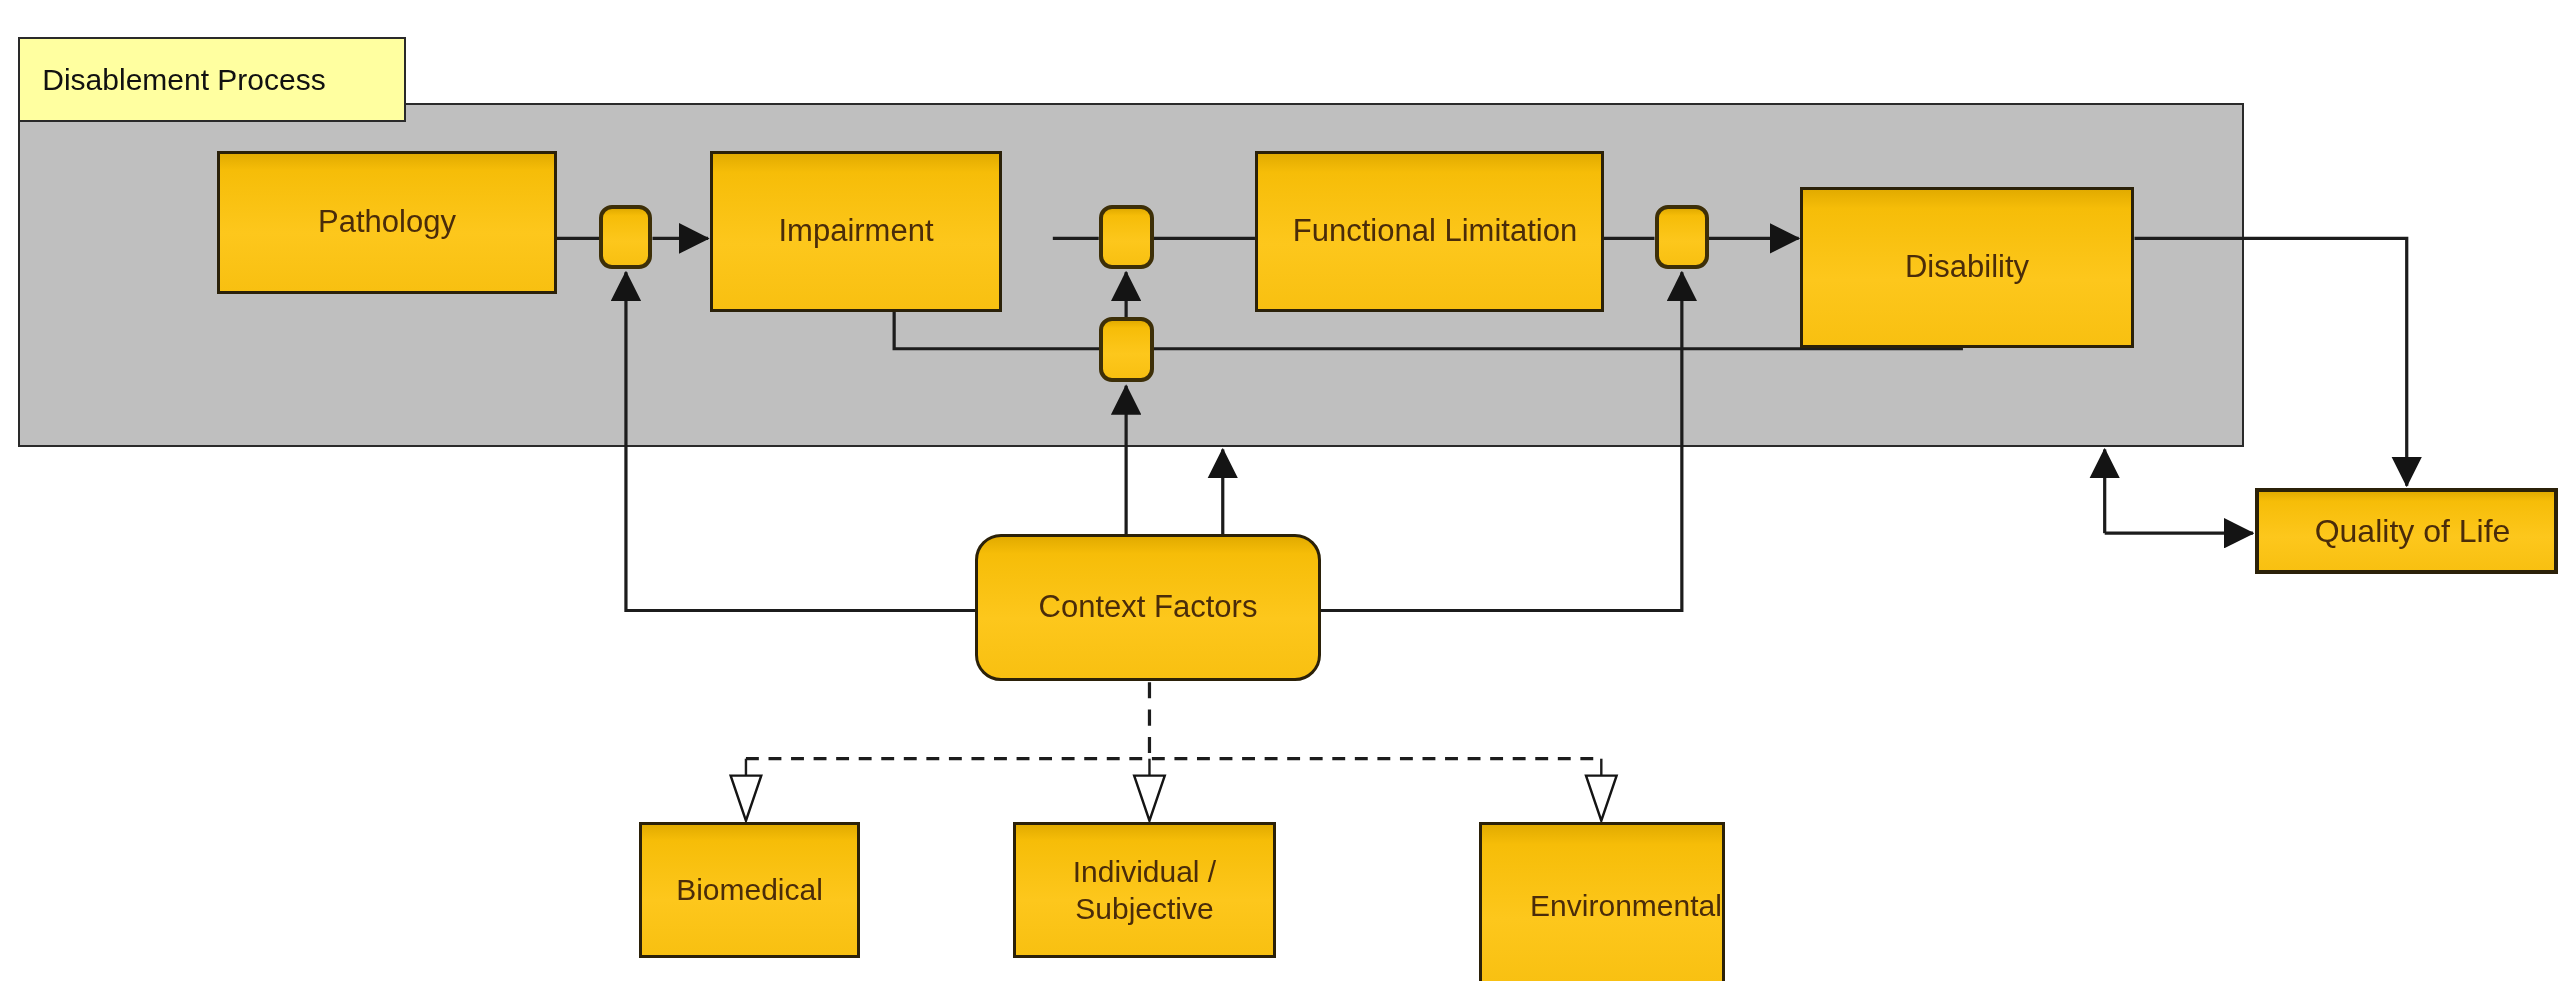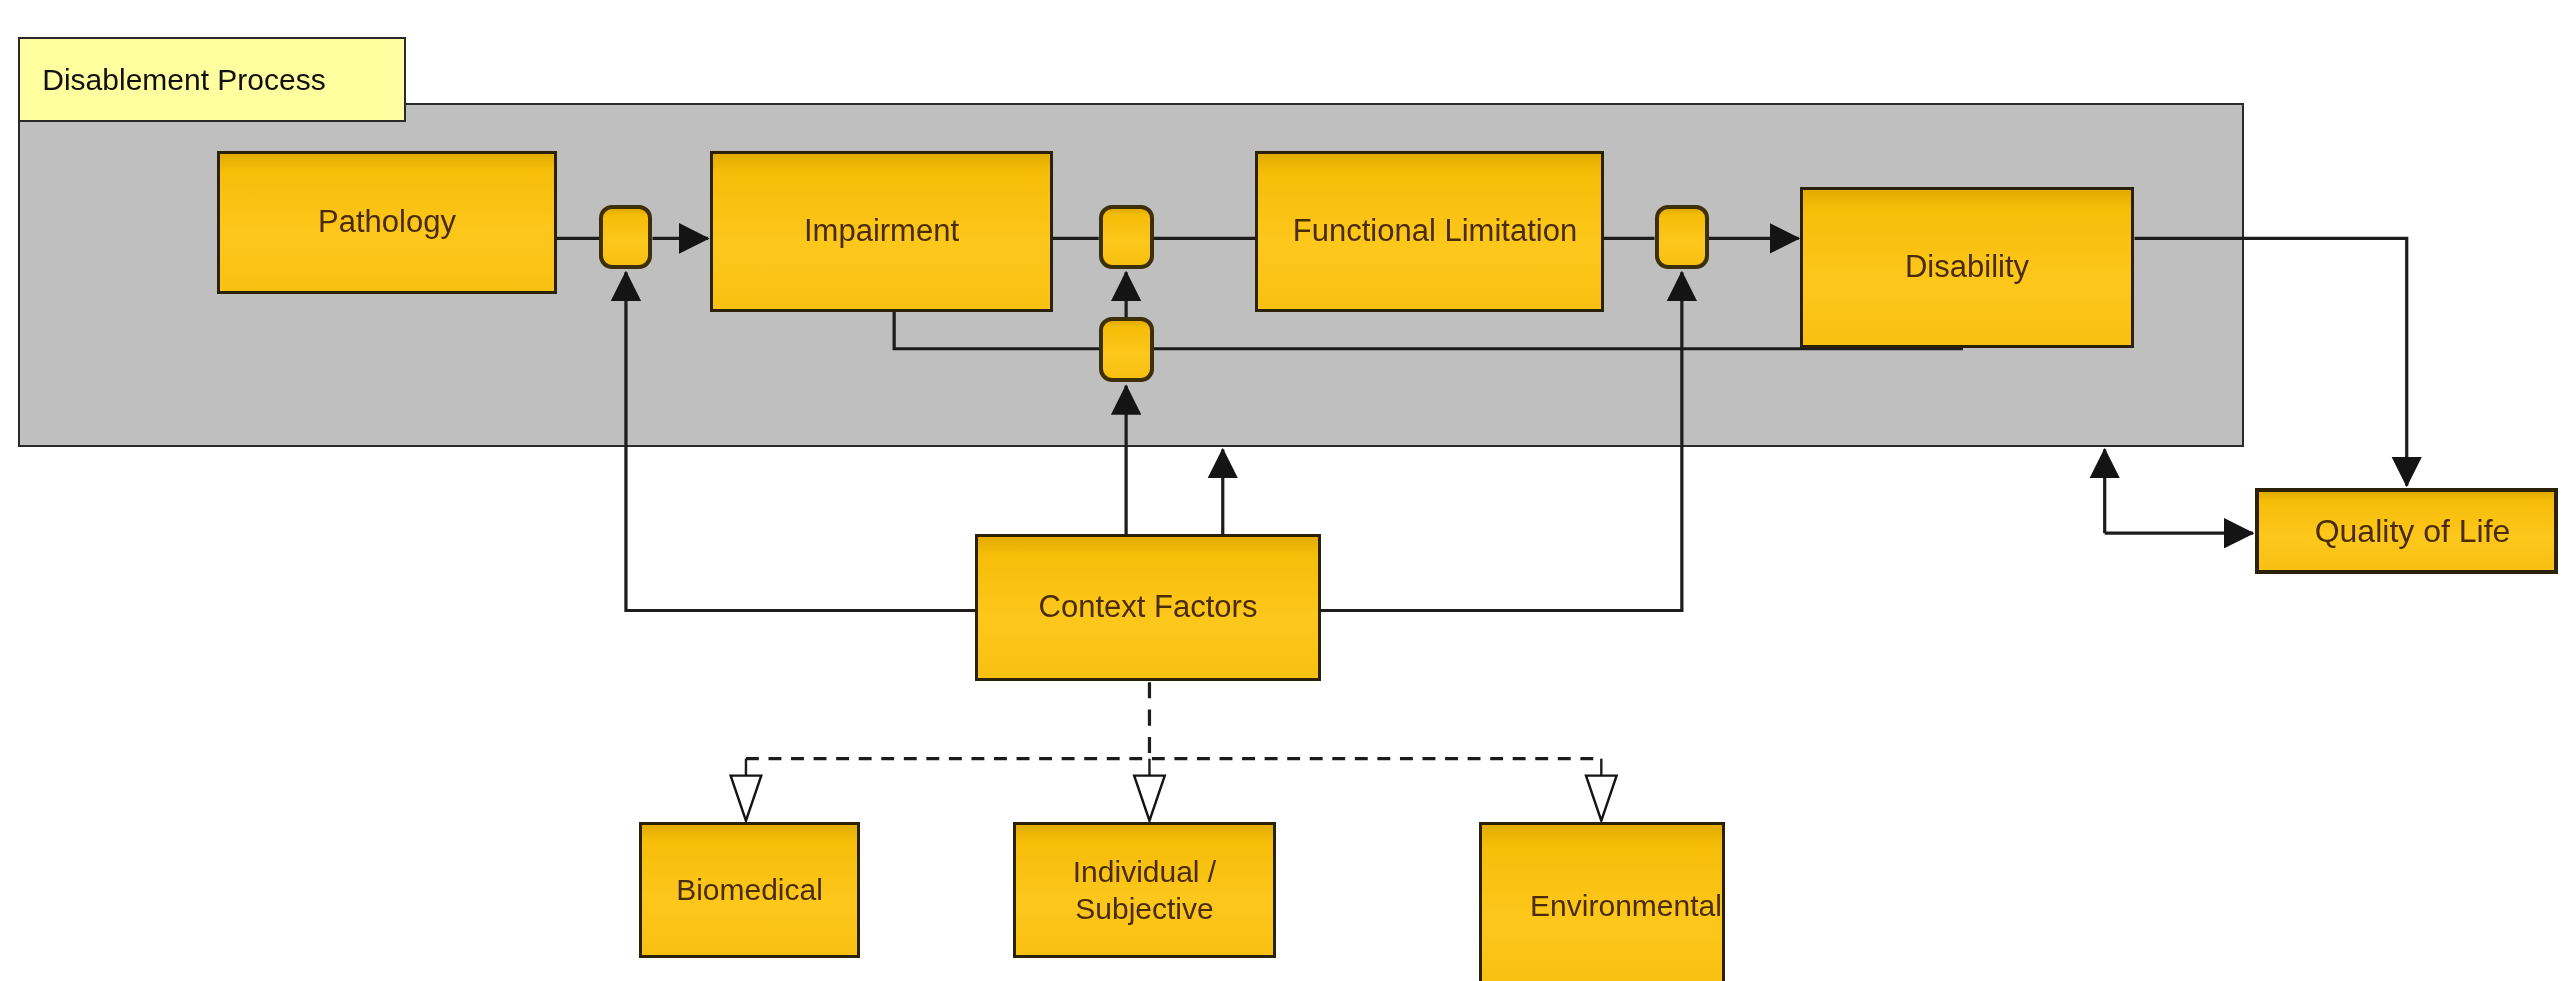--- a/index.html
+++ b/index.html
@@ -96,36 +96,36 @@
       <polygon points="907,963 945,963 926,1019"></polygon>
       <polygon points="1408,963 1446,963 1427,1019"></polygon>
       <polygon points="1969,963 2007,963 1988,1019"></polygon>
     </g>
   </svg>
 
   <div class="layer">
     <div class="node" style="left:217px;top:151px;width:340px;height:143px;">
       <span>Pathology</span>
     </div>
-    <div class="node" style="left:710px;top:151px;width:343px;height:161px;">
+    <div class="node" style="left:710px;top:151px;width:292px;height:161px;">
       <span>Impairment</span>
     </div>
     <div class="node" style="left:1255px;top:151px;width:349px;height:161px;padding-left:11px;">
       <span>Functional Limitation</span>
     </div>
     <div class="node" style="left:1800px;top:151px;width:334px;height:161px;margin-top:36px;">
       <span>Disability</span>
     </div>
 
     <div class="node small" style="left:599px;top:205px;width:53px;height:64px;"></div>
     <div class="node small" style="left:1099px;top:205px;width:55px;height:64px;"></div>
     <div class="node small" style="left:1655px;top:205px;width:54px;height:64px;"></div>
     <div class="node small" style="left:1099px;top:317px;width:55px;height:65px;"></div>
 
-    <div class="node" style="left:975px;top:534px;width:346px;height:147px;">
+    <div class="node" style="left:975px;top:534px;width:346px;height:147px;border-radius:26px;">
       <span>Context Factors</span>
     </div>
 
     <div class="node qol" style="left:2255px;top:488px;width:303px;height:86px;">
       <span>Quality of Life</span>
     </div>
 
     <div class="node sub" style="left:639px;top:822px;width:221px;height:136px;">
       <span>Biomedical</span>
     </div>

